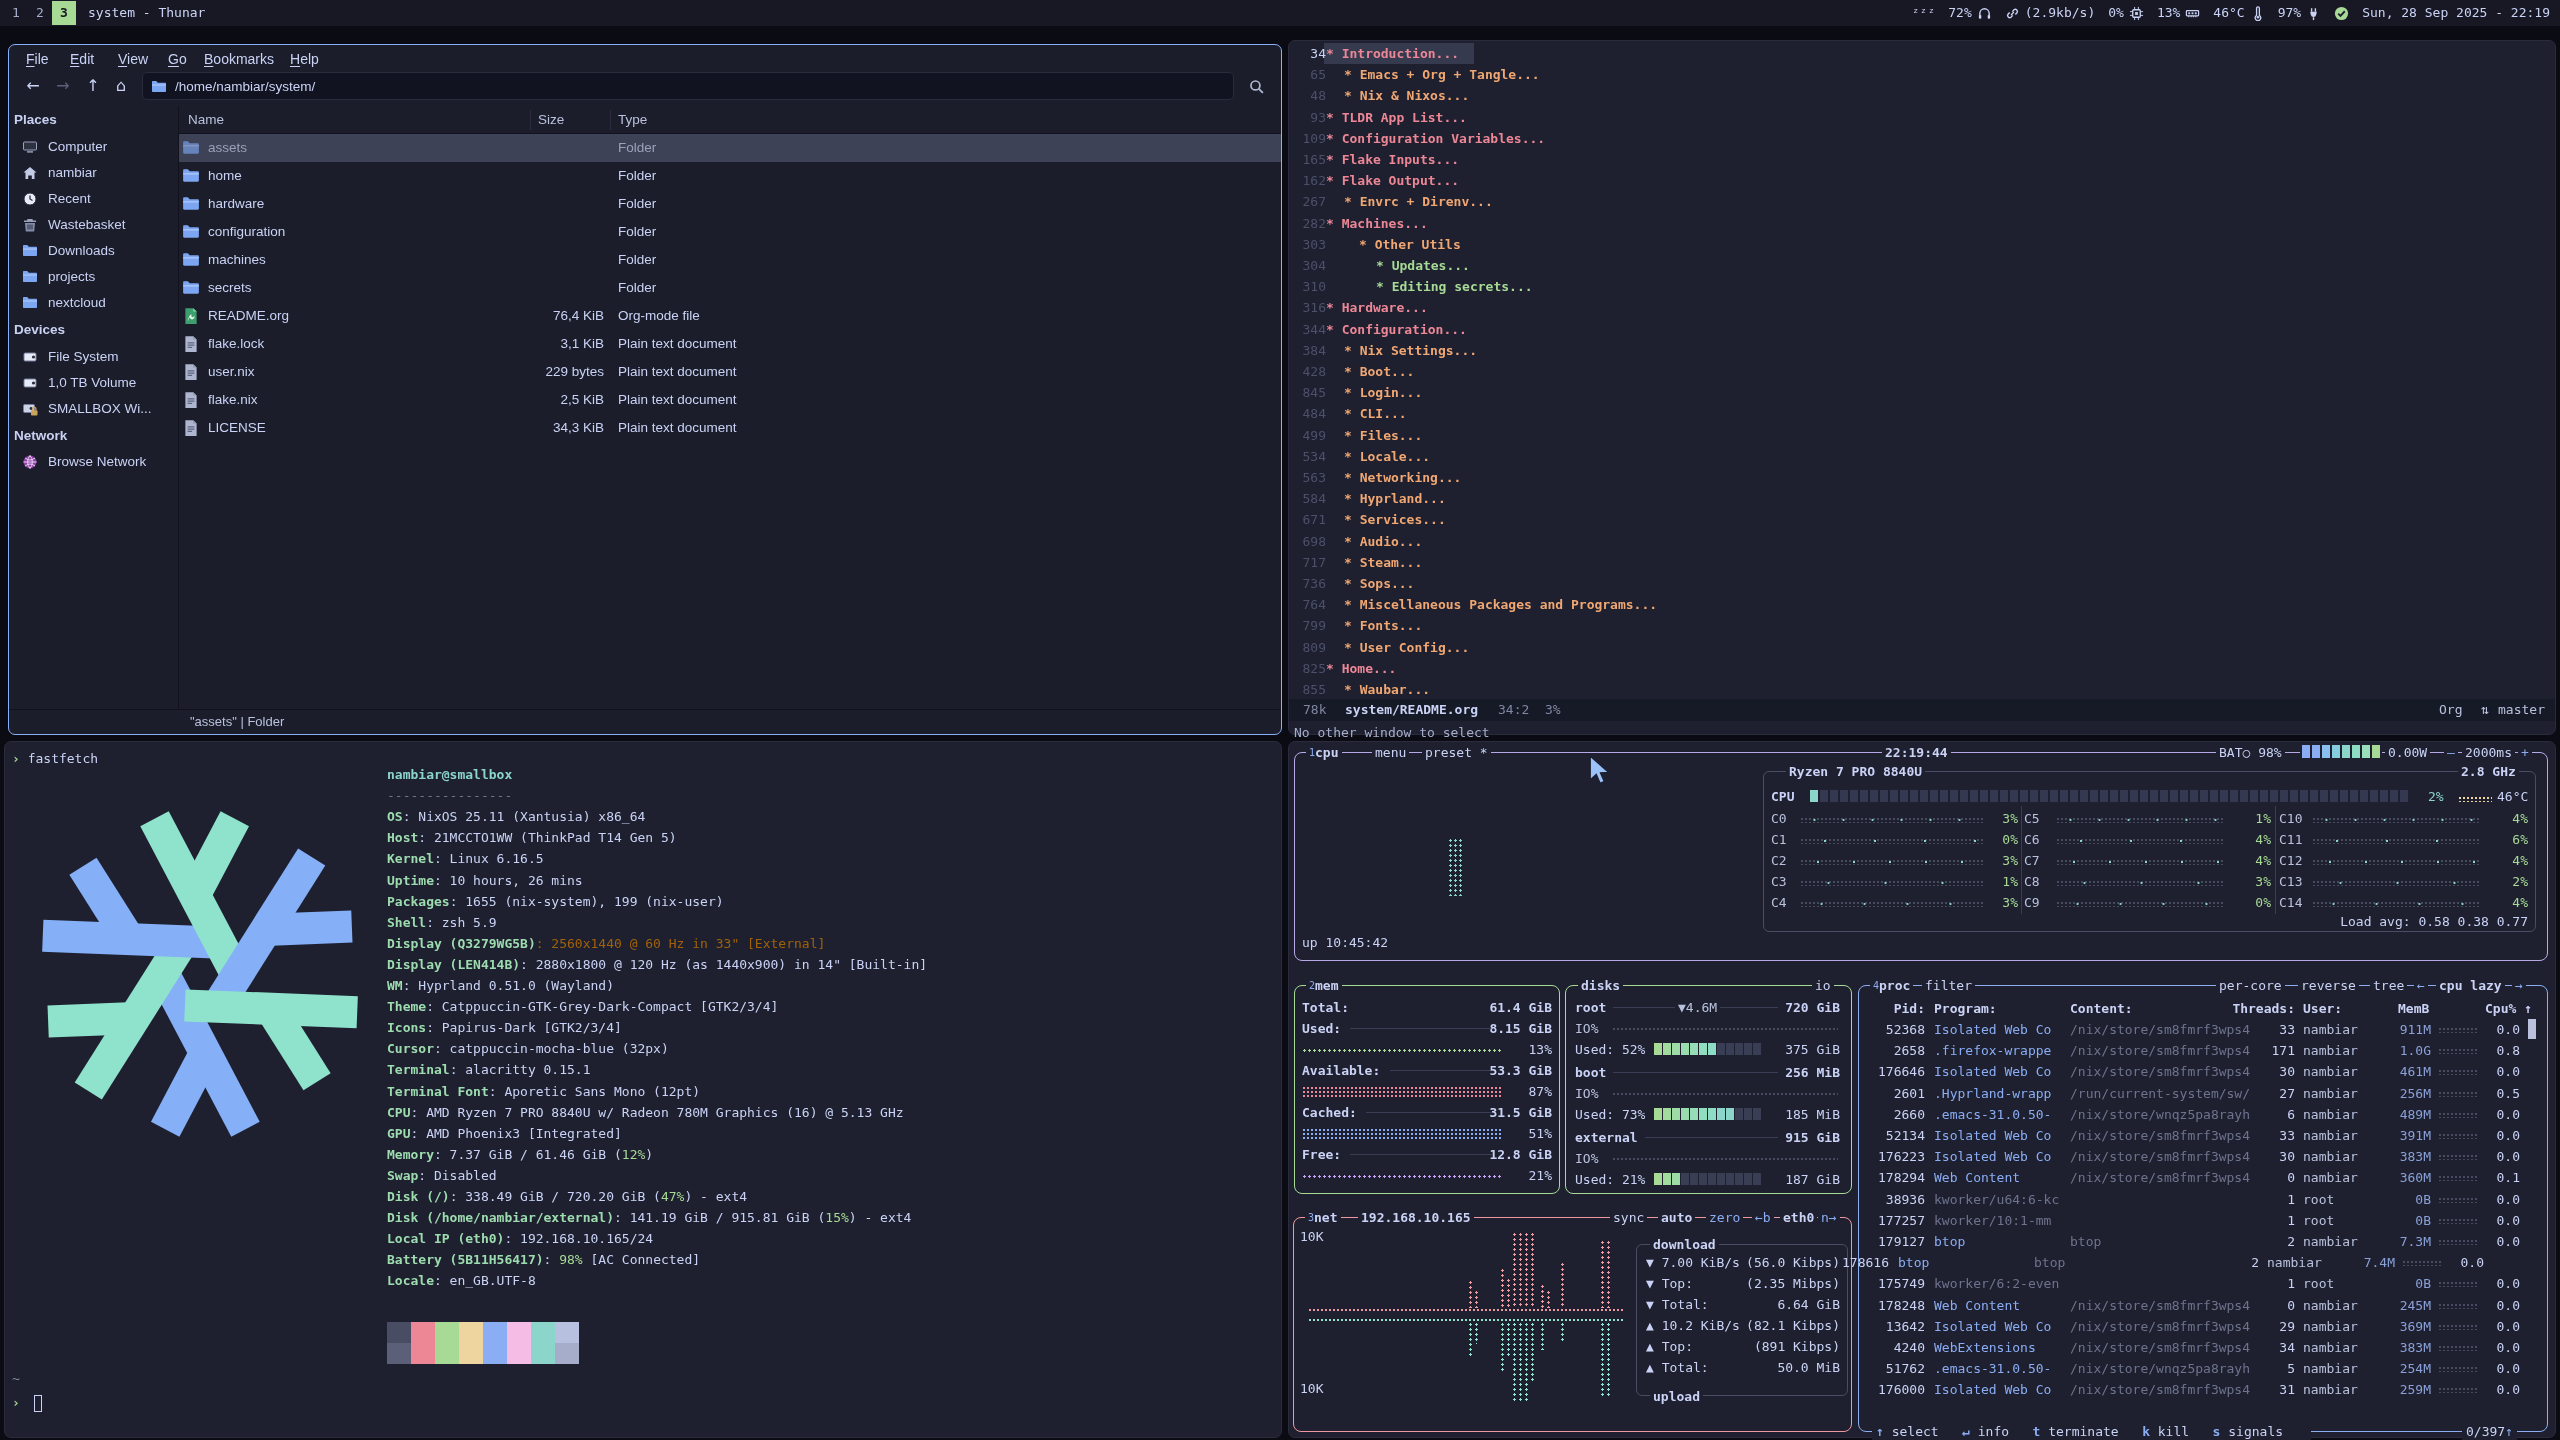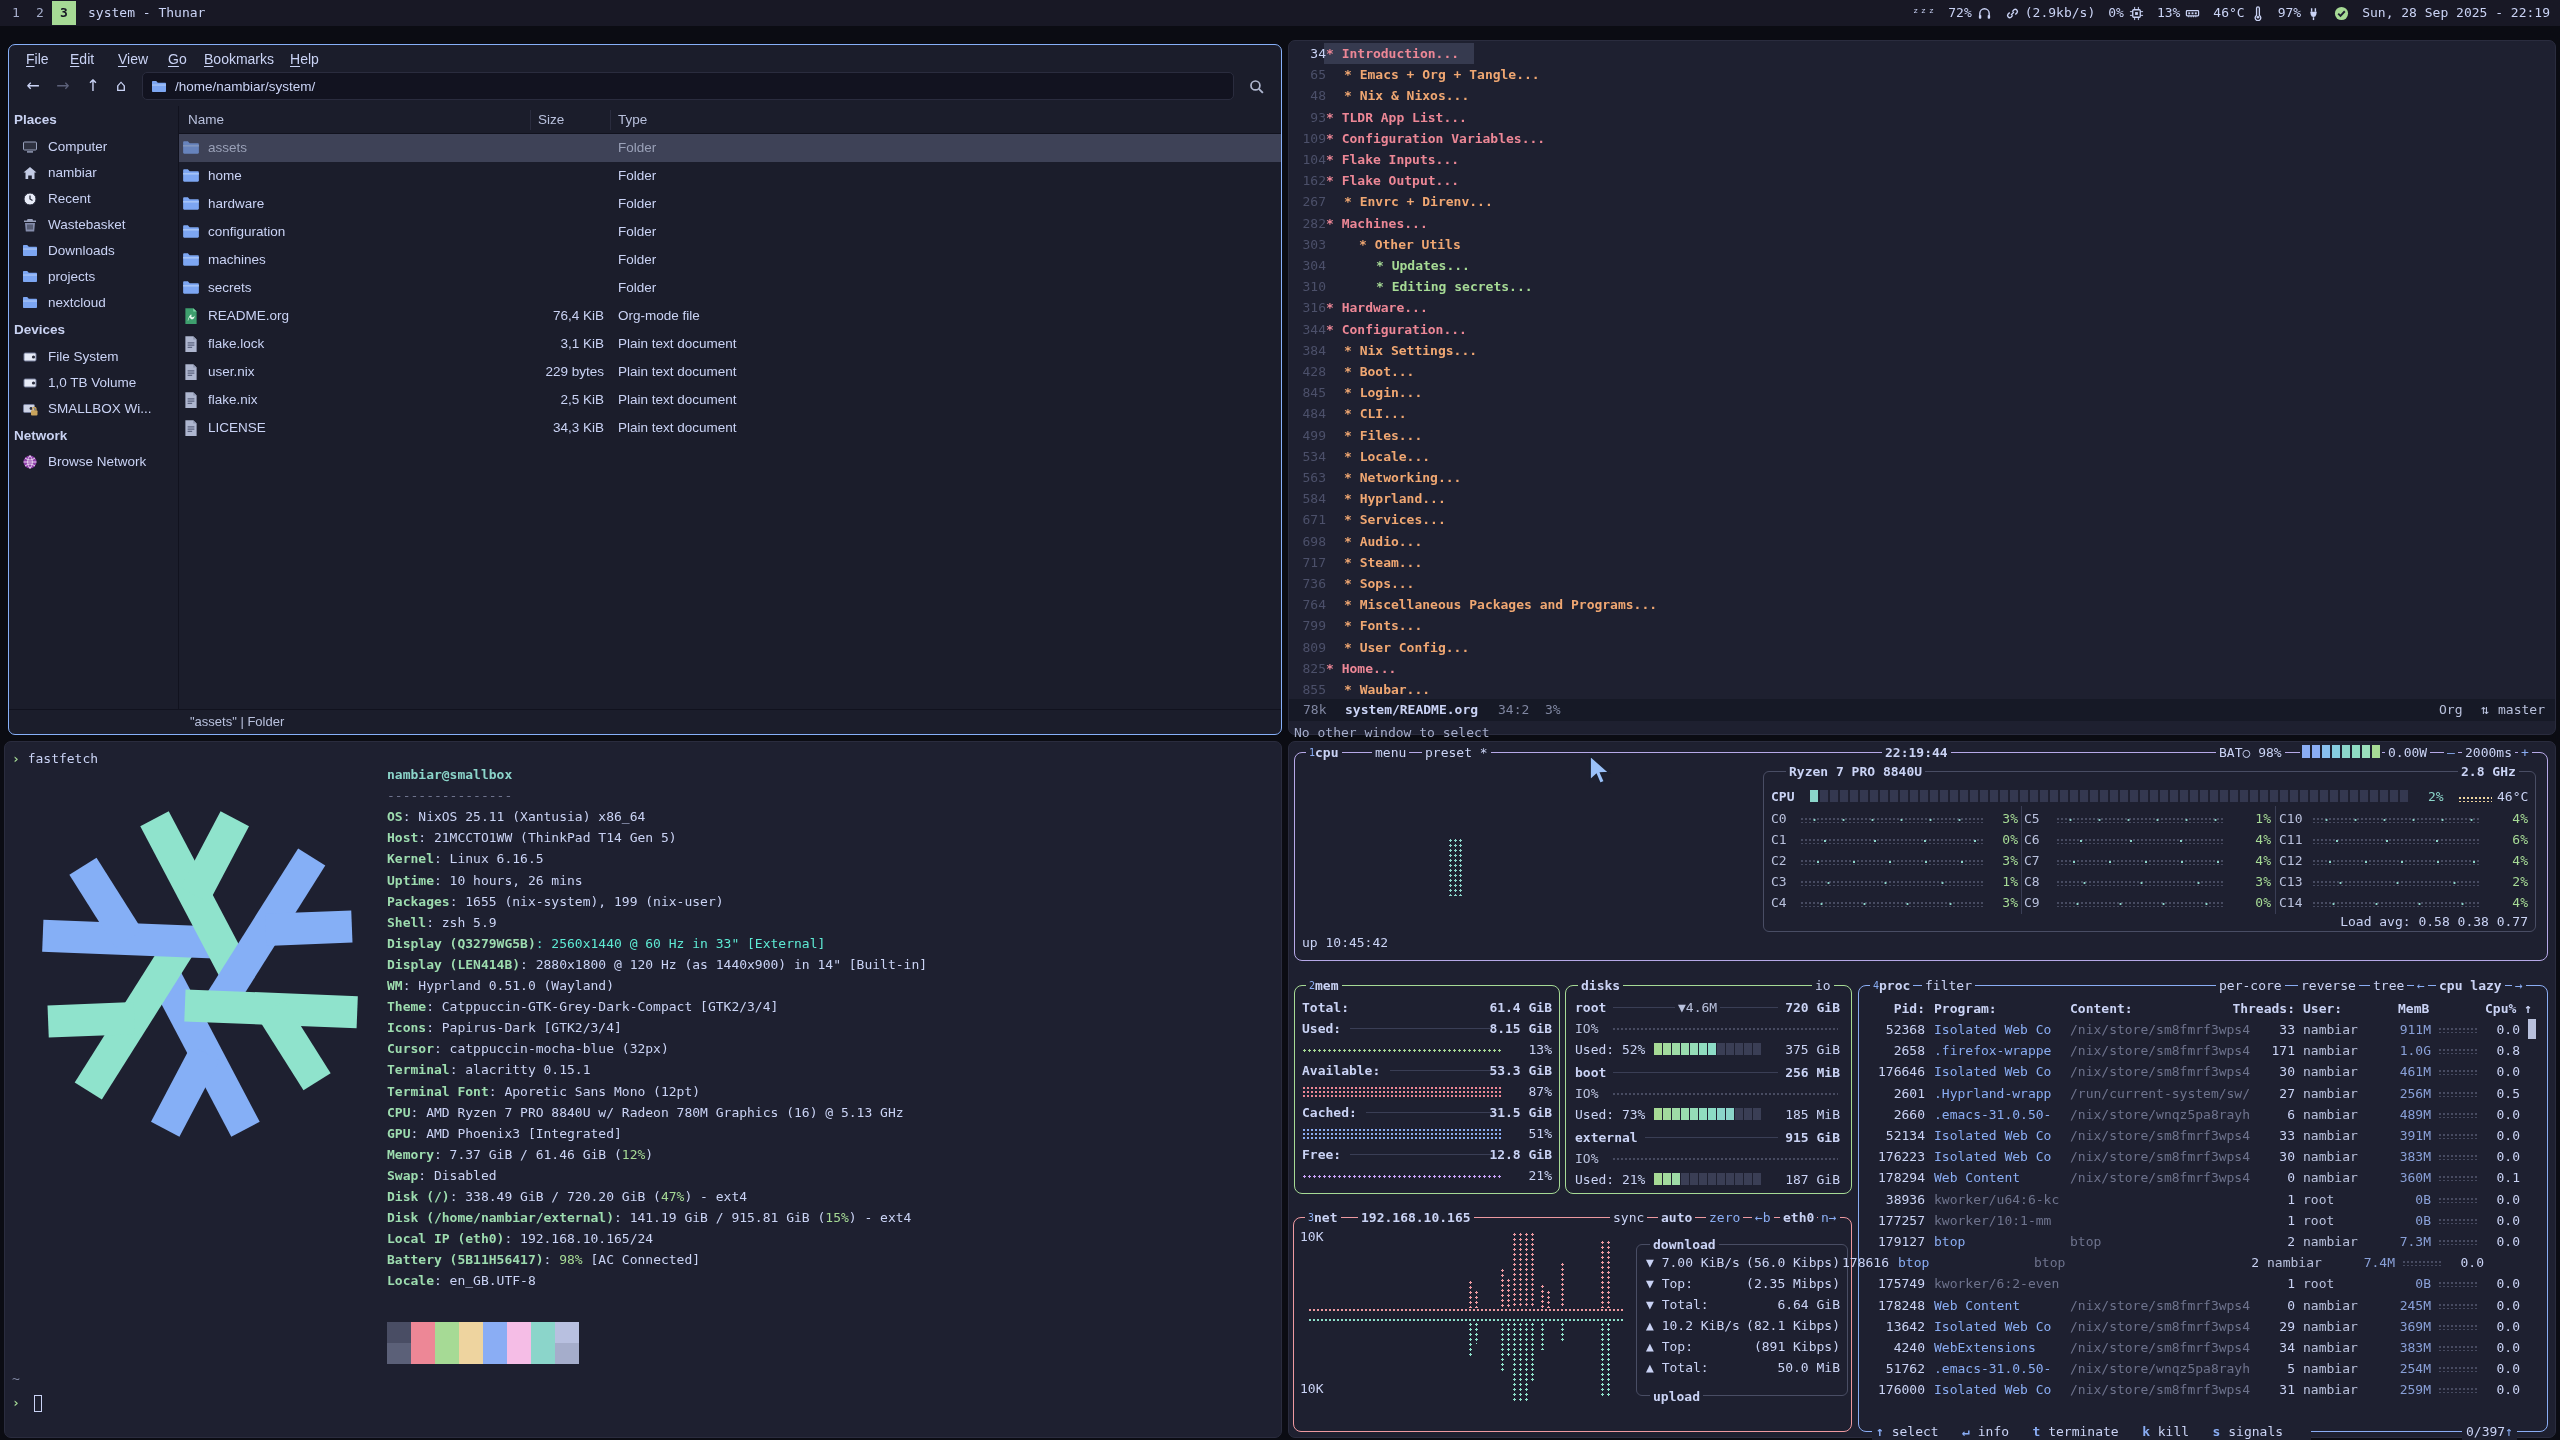--- a/index.html
+++ b/index.html
@@ -371,21 +371,21 @@
 <div style="position: absolute; left: 1294px; top: 43px; font: 13px / 21px &quot;DejaVu Sans Mono&quot;, &quot;Liberation Mono&quot;, monospace; white-space: pre; width: 32px; text-align: right; color: rgb(202, 211, 245);">34</div>
 <div style="position: absolute; left: 1326px; top: 43px; font: bold 13px / 21px &quot;DejaVu Sans Mono&quot;, &quot;Liberation Mono&quot;, monospace; white-space: pre; color: rgb(237, 135, 150);">* Introduction...</div>
 <div style="position: absolute; left: 1294px; top: 64px; font: 13px / 21px &quot;DejaVu Sans Mono&quot;, &quot;Liberation Mono&quot;, monospace; white-space: pre; width: 32px; text-align: right; color: rgb(76, 80, 106);">65</div>
 <div style="position: absolute; left: 1344px; top: 64px; font: bold 13px / 21px &quot;DejaVu Sans Mono&quot;, &quot;Liberation Mono&quot;, monospace; white-space: pre; color: rgb(240, 167, 114);">* Emacs + Org + Tangle...</div>
 <div style="position: absolute; left: 1294px; top: 85px; font: 13px / 21px &quot;DejaVu Sans Mono&quot;, &quot;Liberation Mono&quot;, monospace; white-space: pre; width: 32px; text-align: right; color: rgb(76, 80, 106);">48</div>
 <div style="position: absolute; left: 1344px; top: 85px; font: bold 13px / 21px &quot;DejaVu Sans Mono&quot;, &quot;Liberation Mono&quot;, monospace; white-space: pre; color: rgb(240, 167, 114);">* Nix &amp; Nixos...</div>
 <div style="position: absolute; left: 1294px; top: 107px; font: 13px / 21px &quot;DejaVu Sans Mono&quot;, &quot;Liberation Mono&quot;, monospace; white-space: pre; width: 32px; text-align: right; color: rgb(76, 80, 106);">93</div>
 <div style="position: absolute; left: 1326px; top: 107px; font: bold 13px / 21px &quot;DejaVu Sans Mono&quot;, &quot;Liberation Mono&quot;, monospace; white-space: pre; color: rgb(237, 135, 150);">* TLDR App List...</div>
 <div style="position: absolute; left: 1294px; top: 128px; font: 13px / 21px &quot;DejaVu Sans Mono&quot;, &quot;Liberation Mono&quot;, monospace; white-space: pre; width: 32px; text-align: right; color: rgb(76, 80, 106);">109</div>
 <div style="position: absolute; left: 1326px; top: 128px; font: bold 13px / 21px &quot;DejaVu Sans Mono&quot;, &quot;Liberation Mono&quot;, monospace; white-space: pre; color: rgb(237, 135, 150);">* Configuration Variables...</div>
-<div style="position: absolute; left: 1294px; top: 149px; font: 13px / 21px &quot;DejaVu Sans Mono&quot;, &quot;Liberation Mono&quot;, monospace; white-space: pre; width: 32px; text-align: right; color: rgb(76, 80, 106);">104</div>
+<div style="position: absolute; left: 1294px; top: 149px; font: 13px / 21px &quot;DejaVu Sans Mono&quot;, &quot;Liberation Mono&quot;, monospace; white-space: pre; width: 32px; text-align: right; color: rgb(76, 80, 106);">165</div>
 <div style="position: absolute; left: 1326px; top: 149px; font: bold 13px / 21px &quot;DejaVu Sans Mono&quot;, &quot;Liberation Mono&quot;, monospace; white-space: pre; color: rgb(237, 135, 150);">* Flake Inputs...</div>
 <div style="position: absolute; left: 1294px; top: 170px; font: 13px / 21px &quot;DejaVu Sans Mono&quot;, &quot;Liberation Mono&quot;, monospace; white-space: pre; width: 32px; text-align: right; color: rgb(76, 80, 106);">162</div>
 <div style="position: absolute; left: 1326px; top: 170px; font: bold 13px / 21px &quot;DejaVu Sans Mono&quot;, &quot;Liberation Mono&quot;, monospace; white-space: pre; color: rgb(237, 135, 150);">* Flake Output...</div>
 <div style="position: absolute; left: 1294px; top: 191px; font: 13px / 21px &quot;DejaVu Sans Mono&quot;, &quot;Liberation Mono&quot;, monospace; white-space: pre; width: 32px; text-align: right; color: rgb(76, 80, 106);">267</div>
 <div style="position: absolute; left: 1344px; top: 191px; font: bold 13px / 21px &quot;DejaVu Sans Mono&quot;, &quot;Liberation Mono&quot;, monospace; white-space: pre; color: rgb(240, 167, 114);">* Envrc + Direnv...</div>
 <div style="position: absolute; left: 1294px; top: 213px; font: 13px / 21px &quot;DejaVu Sans Mono&quot;, &quot;Liberation Mono&quot;, monospace; white-space: pre; width: 32px; text-align: right; color: rgb(76, 80, 106);">282</div>
 <div style="position: absolute; left: 1326px; top: 213px; font: bold 13px / 21px &quot;DejaVu Sans Mono&quot;, &quot;Liberation Mono&quot;, monospace; white-space: pre; color: rgb(237, 135, 150);">* Machines...</div>
 <div style="position: absolute; left: 1294px; top: 234px; font: 13px / 21px &quot;DejaVu Sans Mono&quot;, &quot;Liberation Mono&quot;, monospace; white-space: pre; width: 32px; text-align: right; color: rgb(76, 80, 106);">303</div>
 <div style="position: absolute; left: 1359px; top: 234px; font: bold 13px / 21px &quot;DejaVu Sans Mono&quot;, &quot;Liberation Mono&quot;, monospace; white-space: pre; color: rgb(240, 167, 114);">* Other Utils</div>
 <div style="position: absolute; left: 1294px; top: 255px; font: 13px / 21px &quot;DejaVu Sans Mono&quot;, &quot;Liberation Mono&quot;, monospace; white-space: pre; width: 32px; text-align: right; color: rgb(76, 80, 106);">304</div>
@@ -471,21 +471,21 @@
     </svg>
   </div>
 <div style="position: absolute; left: 387px; top: 764px; font: 13px / 21px &quot;DejaVu Sans Mono&quot;, &quot;Liberation Mono&quot;, monospace; white-space: pre; color: rgb(202, 211, 245);"><span style="color: rgb(139, 213, 202); font-weight: bold;">nambiar@smallbox</span></div>
 <div style="position: absolute; left: 387px; top: 785px; font: 13px / 21px &quot;DejaVu Sans Mono&quot;, &quot;Liberation Mono&quot;, monospace; white-space: pre; color: rgb(202, 211, 245);"><span style="color: rgb(110, 115, 141);">----------------</span></div>
 <div style="position: absolute; left: 387px; top: 806px; font: 13px / 21px &quot;DejaVu Sans Mono&quot;, &quot;Liberation Mono&quot;, monospace; white-space: pre; color: rgb(202, 211, 245);"><span style="color: rgb(157, 220, 175); font-weight: bold;">OS</span><span style="color: rgb(202, 211, 245);">: NixOS 25.11 (Xantusia) x86_64</span></div>
 <div style="position: absolute; left: 387px; top: 827px; font: 13px / 21px &quot;DejaVu Sans Mono&quot;, &quot;Liberation Mono&quot;, monospace; white-space: pre; color: rgb(202, 211, 245);"><span style="color: rgb(157, 220, 175); font-weight: bold;">Host</span><span style="color: rgb(202, 211, 245);">: 21MCCTO1WW (ThinkPad T14 Gen 5)</span></div>
 <div style="position: absolute; left: 387px; top: 848px; font: 13px / 21px &quot;DejaVu Sans Mono&quot;, &quot;Liberation Mono&quot;, monospace; white-space: pre; color: rgb(202, 211, 245);"><span style="color: rgb(157, 220, 175); font-weight: bold;">Kernel</span><span style="color: rgb(202, 211, 245);">: Linux 6.16.5</span></div>
 <div style="position: absolute; left: 387px; top: 870px; font: 13px / 21px &quot;DejaVu Sans Mono&quot;, &quot;Liberation Mono&quot;, monospace; white-space: pre; color: rgb(202, 211, 245);"><span style="color: rgb(157, 220, 175); font-weight: bold;">Uptime</span><span style="color: rgb(202, 211, 245);">: 10 hours, 26 mins</span></div>
 <div style="position: absolute; left: 387px; top: 891px; font: 13px / 21px &quot;DejaVu Sans Mono&quot;, &quot;Liberation Mono&quot;, monospace; white-space: pre; color: rgb(202, 211, 245);"><span style="color: rgb(157, 220, 175); font-weight: bold;">Packages</span><span style="color: rgb(202, 211, 245);">: 1655 (nix-system), 199 (nix-user)</span></div>
 <div style="position: absolute; left: 387px; top: 912px; font: 13px / 21px &quot;DejaVu Sans Mono&quot;, &quot;Liberation Mono&quot;, monospace; white-space: pre; color: rgb(202, 211, 245);"><span style="color: rgb(157, 220, 175); font-weight: bold;">Shell</span><span style="color: rgb(202, 211, 245);">: zsh 5.9</span></div>
-<div style="position: absolute; left: 387px; top: 933px; font: 13px / 21px &quot;DejaVu Sans Mono&quot;, &quot;Liberation Mono&quot;, monospace; white-space: pre; color: rgb(202, 211, 245);"><span style="color: rgb(157, 220, 175); font-weight: bold;">Display (Q3279WG5B)</span><span style="color: #5eead4;">: 2560x1440 @ 60 Hz in 33" [External]</span></div>
+<div style="position: absolute; left: 387px; top: 933px; font: 13px / 21px &quot;DejaVu Sans Mono&quot;, &quot;Liberation Mono&quot;, monospace; white-space: pre; color: rgb(202, 211, 245);"><span style="color: rgb(157, 220, 175); font-weight: bold;">Display (Q3279WG5B)</span><span style="color: #a16207;">: 2560x1440 @ 60 Hz in 33" [External]</span></div>
 <div style="position: absolute; left: 387px; top: 954px; font: 13px / 21px &quot;DejaVu Sans Mono&quot;, &quot;Liberation Mono&quot;, monospace; white-space: pre; color: rgb(202, 211, 245);"><span style="color: rgb(157, 220, 175); font-weight: bold;">Display (LEN414B)</span><span style="color: rgb(202, 211, 245);">: 2880x1800 @ 120 Hz (as 1440x900) in 14" [Built-in]</span></div>
 <div style="position: absolute; left: 387px; top: 975px; font: 13px / 21px &quot;DejaVu Sans Mono&quot;, &quot;Liberation Mono&quot;, monospace; white-space: pre; color: rgb(202, 211, 245);"><span style="color: rgb(157, 220, 175); font-weight: bold;">WM</span><span style="color: rgb(202, 211, 245);">: Hyprland 0.51.0 (Wayland)</span></div>
 <div style="position: absolute; left: 387px; top: 996px; font: 13px / 21px &quot;DejaVu Sans Mono&quot;, &quot;Liberation Mono&quot;, monospace; white-space: pre; color: rgb(202, 211, 245);"><span style="color: rgb(157, 220, 175); font-weight: bold;">Theme</span><span style="color: rgb(202, 211, 245);">: Catppuccin-GTK-Grey-Dark-Compact [GTK2/3/4]</span></div>
 <div style="position: absolute; left: 387px; top: 1017px; font: 13px / 21px &quot;DejaVu Sans Mono&quot;, &quot;Liberation Mono&quot;, monospace; white-space: pre; color: rgb(202, 211, 245);"><span style="color: rgb(157, 220, 175); font-weight: bold;">Icons</span><span style="color: rgb(202, 211, 245); margin-top: 25px;">: Papirus-Dark [GTK2/3/4]</span></div>
 <div style="position: absolute; left: 387px; top: 1038px; font: 13px / 21px &quot;DejaVu Sans Mono&quot;, &quot;Liberation Mono&quot;, monospace; white-space: pre; color: rgb(202, 211, 245);"><span style="color: rgb(157, 220, 175); font-weight: bold;">Cursor</span><span style="color: rgb(202, 211, 245);">: catppuccin-mocha-blue (32px)</span></div>
 <div style="position: absolute; left: 387px; top: 1059px; font: 13px / 21px &quot;DejaVu Sans Mono&quot;, &quot;Liberation Mono&quot;, monospace; white-space: pre; color: rgb(202, 211, 245);"><span style="color: rgb(157, 220, 175); font-weight: bold;">Terminal</span><span style="color: rgb(202, 211, 245);">: alacritty 0.15.1</span></div>
 <div style="position: absolute; left: 387px; top: 1081px; font: 13px / 21px &quot;DejaVu Sans Mono&quot;, &quot;Liberation Mono&quot;, monospace; white-space: pre; color: rgb(202, 211, 245);"><span style="color: rgb(157, 220, 175); font-weight: bold;">Terminal Font</span><span style="color: rgb(202, 211, 245);">: Aporetic Sans Mono (12pt)</span></div>
 <div style="position: absolute; left: 387px; top: 1102px; font: 13px / 21px &quot;DejaVu Sans Mono&quot;, &quot;Liberation Mono&quot;, monospace; white-space: pre; color: rgb(202, 211, 245);"><span style="color: rgb(157, 220, 175); font-weight: bold;">CPU</span><span style="color: rgb(202, 211, 245);">: AMD Ryzen 7 PRO 8840U w/ Radeon 780M Graphics (16) @ 5.13 GHz</span></div>
 <div style="position: absolute; left: 387px; top: 1123px; font: 13px / 21px &quot;DejaVu Sans Mono&quot;, &quot;Liberation Mono&quot;, monospace; white-space: pre; color: rgb(202, 211, 245);"><span style="color: rgb(157, 220, 175); font-weight: bold;">GPU</span><span style="color: rgb(202, 211, 245);">: AMD Phoenix3 [Integrated]</span></div>
 <div style="position: absolute; left: 387px; top: 1144px; font: 13px / 21px &quot;DejaVu Sans Mono&quot;, &quot;Liberation Mono&quot;, monospace; white-space: pre; color: rgb(202, 211, 245);"><span style="color: rgb(157, 220, 175); font-weight: bold;">Memory</span><span style="color: rgb(202, 211, 245);">: 7.37 GiB / 61.46 GiB (</span><span style="color: rgb(166, 218, 149);">12%</span><span style="color: rgb(202, 211, 245);">)</span></div>

